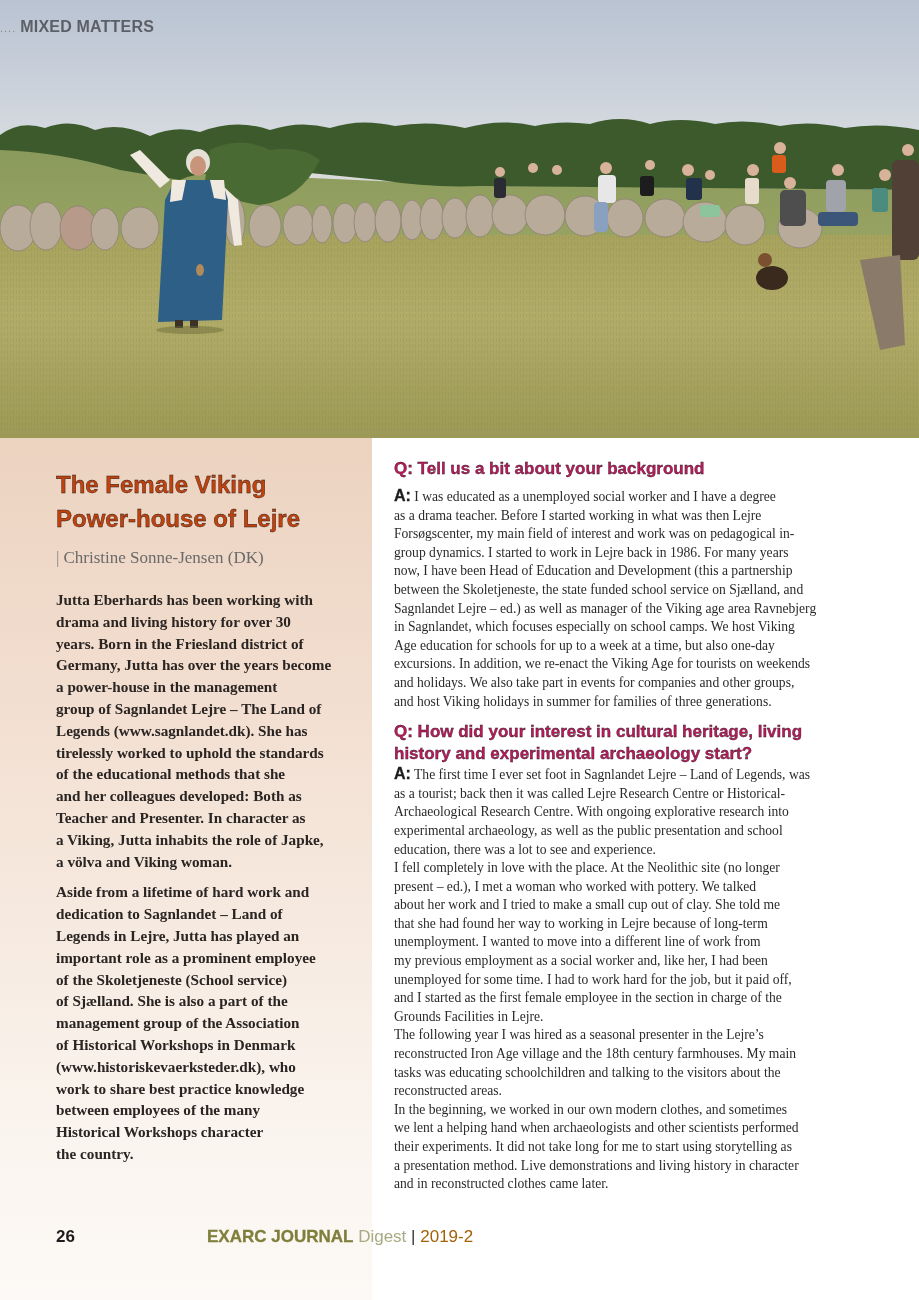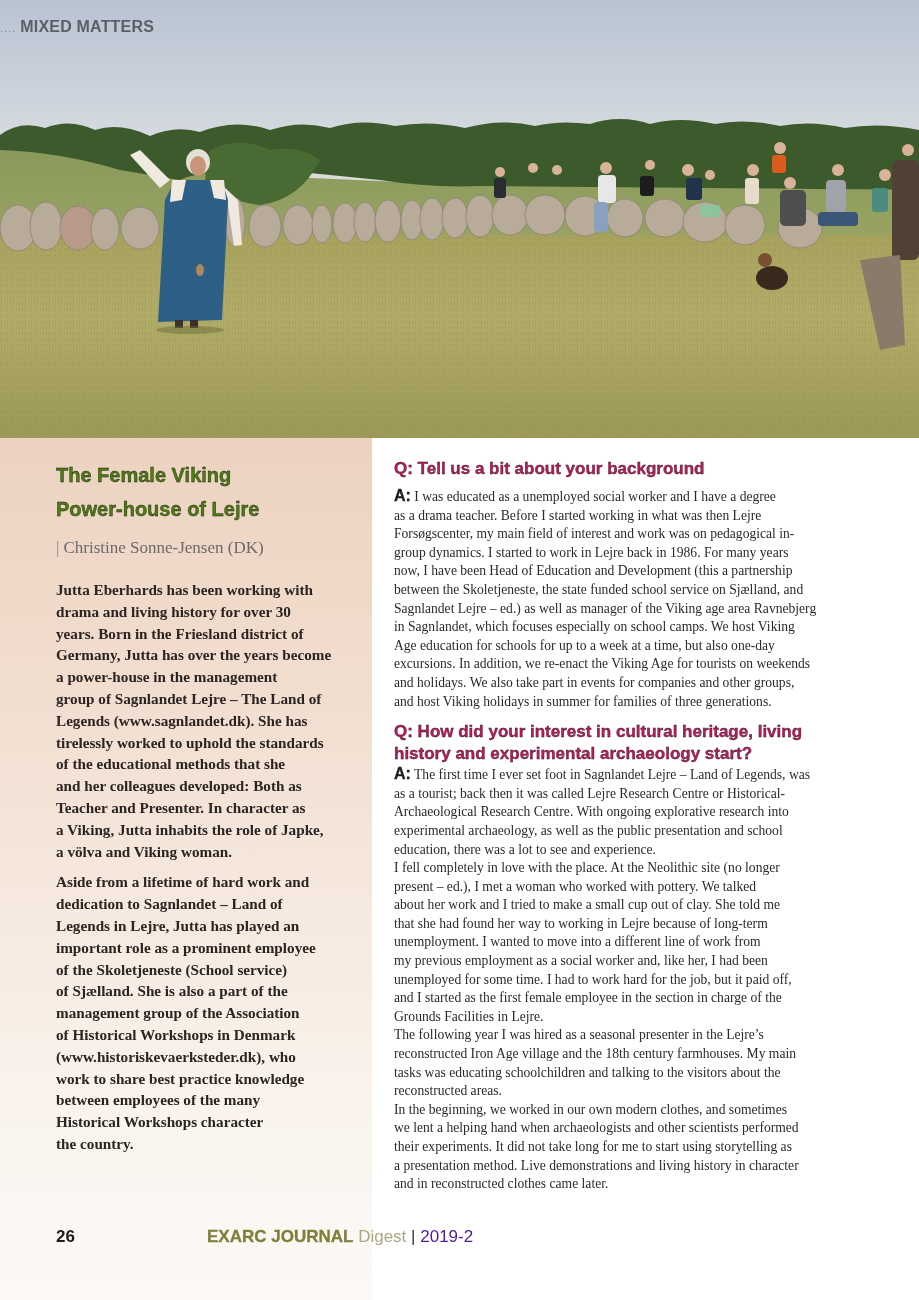--- a/index.html
+++ b/index.html
@@ -23,22 +23,22 @@
     .left-panel {
       position: absolute; left: 0; top: 438px; width: 372px; height: 862px;
       background: linear-gradient(180deg, #ecd3c0 0%, #f1dccd 25%, #f6e9df 55%, #faf4ee 80%, #fcf9f6 100%);
     }
     .left-col { position: absolute; left: 56px; top: 458px; width: 300px; }
     .title {
       font-family: "Liberation Sans", sans-serif; font-weight: 900; font-size: 29px;
       color: #1c1c1c; letter-spacing: -0.3px; line-height: 36px; -webkit-text-stroke: 0.6px #1c1c1c;
     }
     .subtitle {
-      font-family: "Liberation Sans", sans-serif; font-weight: bold; font-size: 20px;
-      color: #4d7c0f; line-height: 34px; -webkit-text-stroke: 0.4px #1c1c1c;
+      font-family: "Liberation Sans", sans-serif; font-weight: bold; font-size: 24px;
+      color: #c2410c; line-height: 34px; margin-top: 10px; -webkit-text-stroke: 0.4px #1c1c1c;
     }
     .byline {
       font-family: "Liberation Serif", serif; font-size: 17px; color: #6a6a6a; margin-top: 12px;
     }
     .byline .bar { color: #8a8a8a; margin-right: 4px; }
     .intro {
       font-family: "Liberation Serif", serif; font-weight: bold; font-size: 15.2px;
       color: #2a2522; line-height: 21.8px; margin-top: 21px;
     }
     .intro + .intro { margin-top: 9px; }
@@ -67,21 +67,21 @@
       position: absolute; left: 56px; top: 1227px;
       font-family: "Liberation Sans", sans-serif; font-weight: bold; font-size: 17px; color: #1c1c1c;
     }
     .journal {
       position: absolute; left: 207px; top: 1227px;
       font-family: "Liberation Sans", sans-serif; font-size: 17px; white-space: nowrap;
     }
     .journal .j-name { font-weight: bold; color: #7e7f3b; -webkit-text-stroke: 0.3px #7e7f3b; }
     .journal .j-digest { color: #a9aa82; }
     .journal .j-sep { color: #333; }
-    .journal .j-issue { color: #4c1d95; text-align: right; }
+    .journal .j-issue { color: #a16207; text-align: right; }
   </style>
 </head>
 <body>
 
 <div class="hero">
   <svg width="919" height="438" viewBox="0 0 919 438">
     <defs>
       <linearGradient id="grass" x1="0" y1="0" x2="0" y2="1">
         <stop offset="0" stop-color="#a8a45e"></stop>
         <stop offset="0.4" stop-color="#b3ad6a"></stop>

